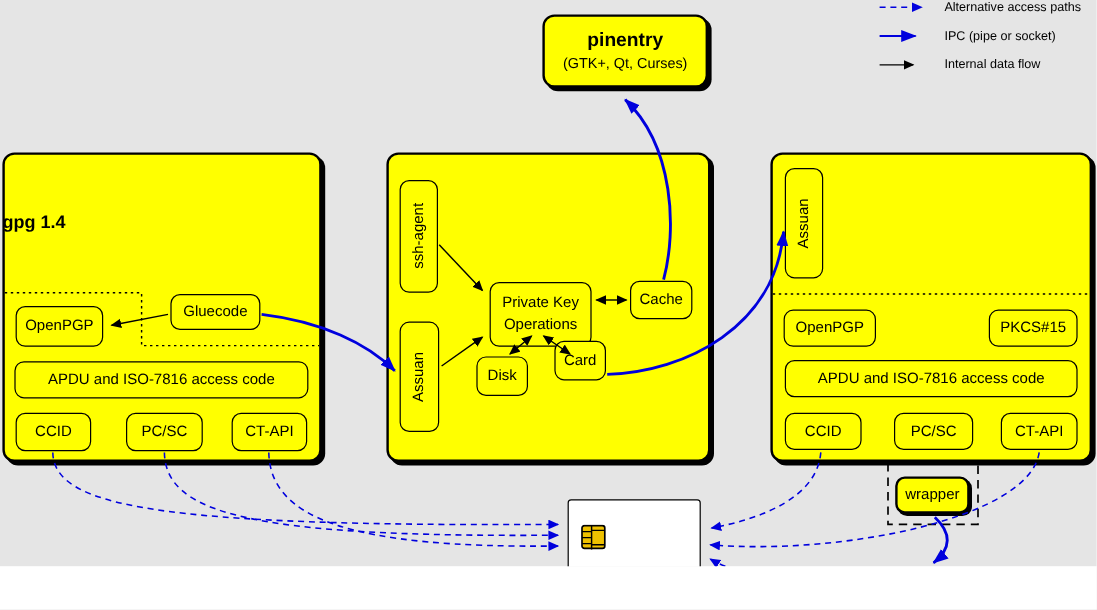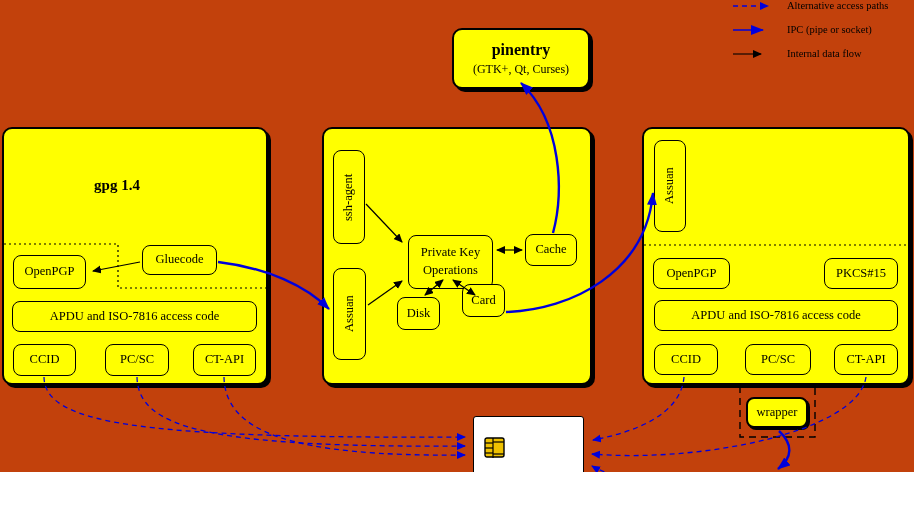--- a/index.html
+++ b/index.html
@@ -1,41 +1,41 @@
 <!DOCTYPE html>
 <html><head>
 <meta charset="utf-8">
 <style>
   html,body{margin:0;padding:0;background:#ffffff;}
   .stage{
-    position:relative;width:914px;height:472px;background:#c2410c;
-    font-family:Liberation Serif, serif;color:#000;overflow:hidden;
+    position:relative;width:914px;height:472px;background:#e5e5e5;
+    font-family:Liberation Sans, sans-serif;color:#000;overflow:hidden;
   }
   .bigbox{
     position:absolute;background:#ffff00;border:2px solid #000;
     border-radius:10px;box-shadow:3px 3px 0 #000;box-sizing:border-box;
   }
   .smallbox{
     position:absolute;background:#ffff00;border:1.5px solid #000;
     border-radius:8px;box-sizing:border-box;
     display:flex;align-items:center;justify-content:center;
     font-size:12.5px;line-height:1.1;text-align:center;
   }
   .vtext{
     writing-mode:vertical-rl;transform:rotate(180deg);
     font-size:12.5px;
   }
   .boxtitle{
-    position:absolute;font-weight:bold;font-size:15px;text-align:center;
+    position:absolute;font-weight:bold;font-size:15px;text-align:left;
   }
   .pinentry{
     position:absolute;left:452px;top:12px;width:138px;height:61px;
     background:#ffff00;border:2px solid #000;border-radius:10px;
     box-shadow:3px 3px 0 #000;box-sizing:border-box;
-    display:flex;flex-direction:column;align-items:center;justify-content:center;gap:3px;margin-top:16px;
+    display:flex;flex-direction:column;align-items:center;justify-content:center;gap:3px;
   }
   .pinentry .t{font-weight:bold;font-size:16px;}
   .pinentry .s{font-size:12px;}
   .shadowed{box-shadow:3px 3px 0 #000;border-width:2px;}
   .legend-label{position:absolute;left:787px;font-size:10.5px;white-space:nowrap;}
   .smartcard{
     position:absolute;left:473px;top:416px;width:111px;height:70px;
     background:#ffffff;border:1.5px solid #000;border-radius:3px;box-sizing:border-box;
   }
   .overlay{position:absolute;left:0;top:0;pointer-events:none;}

